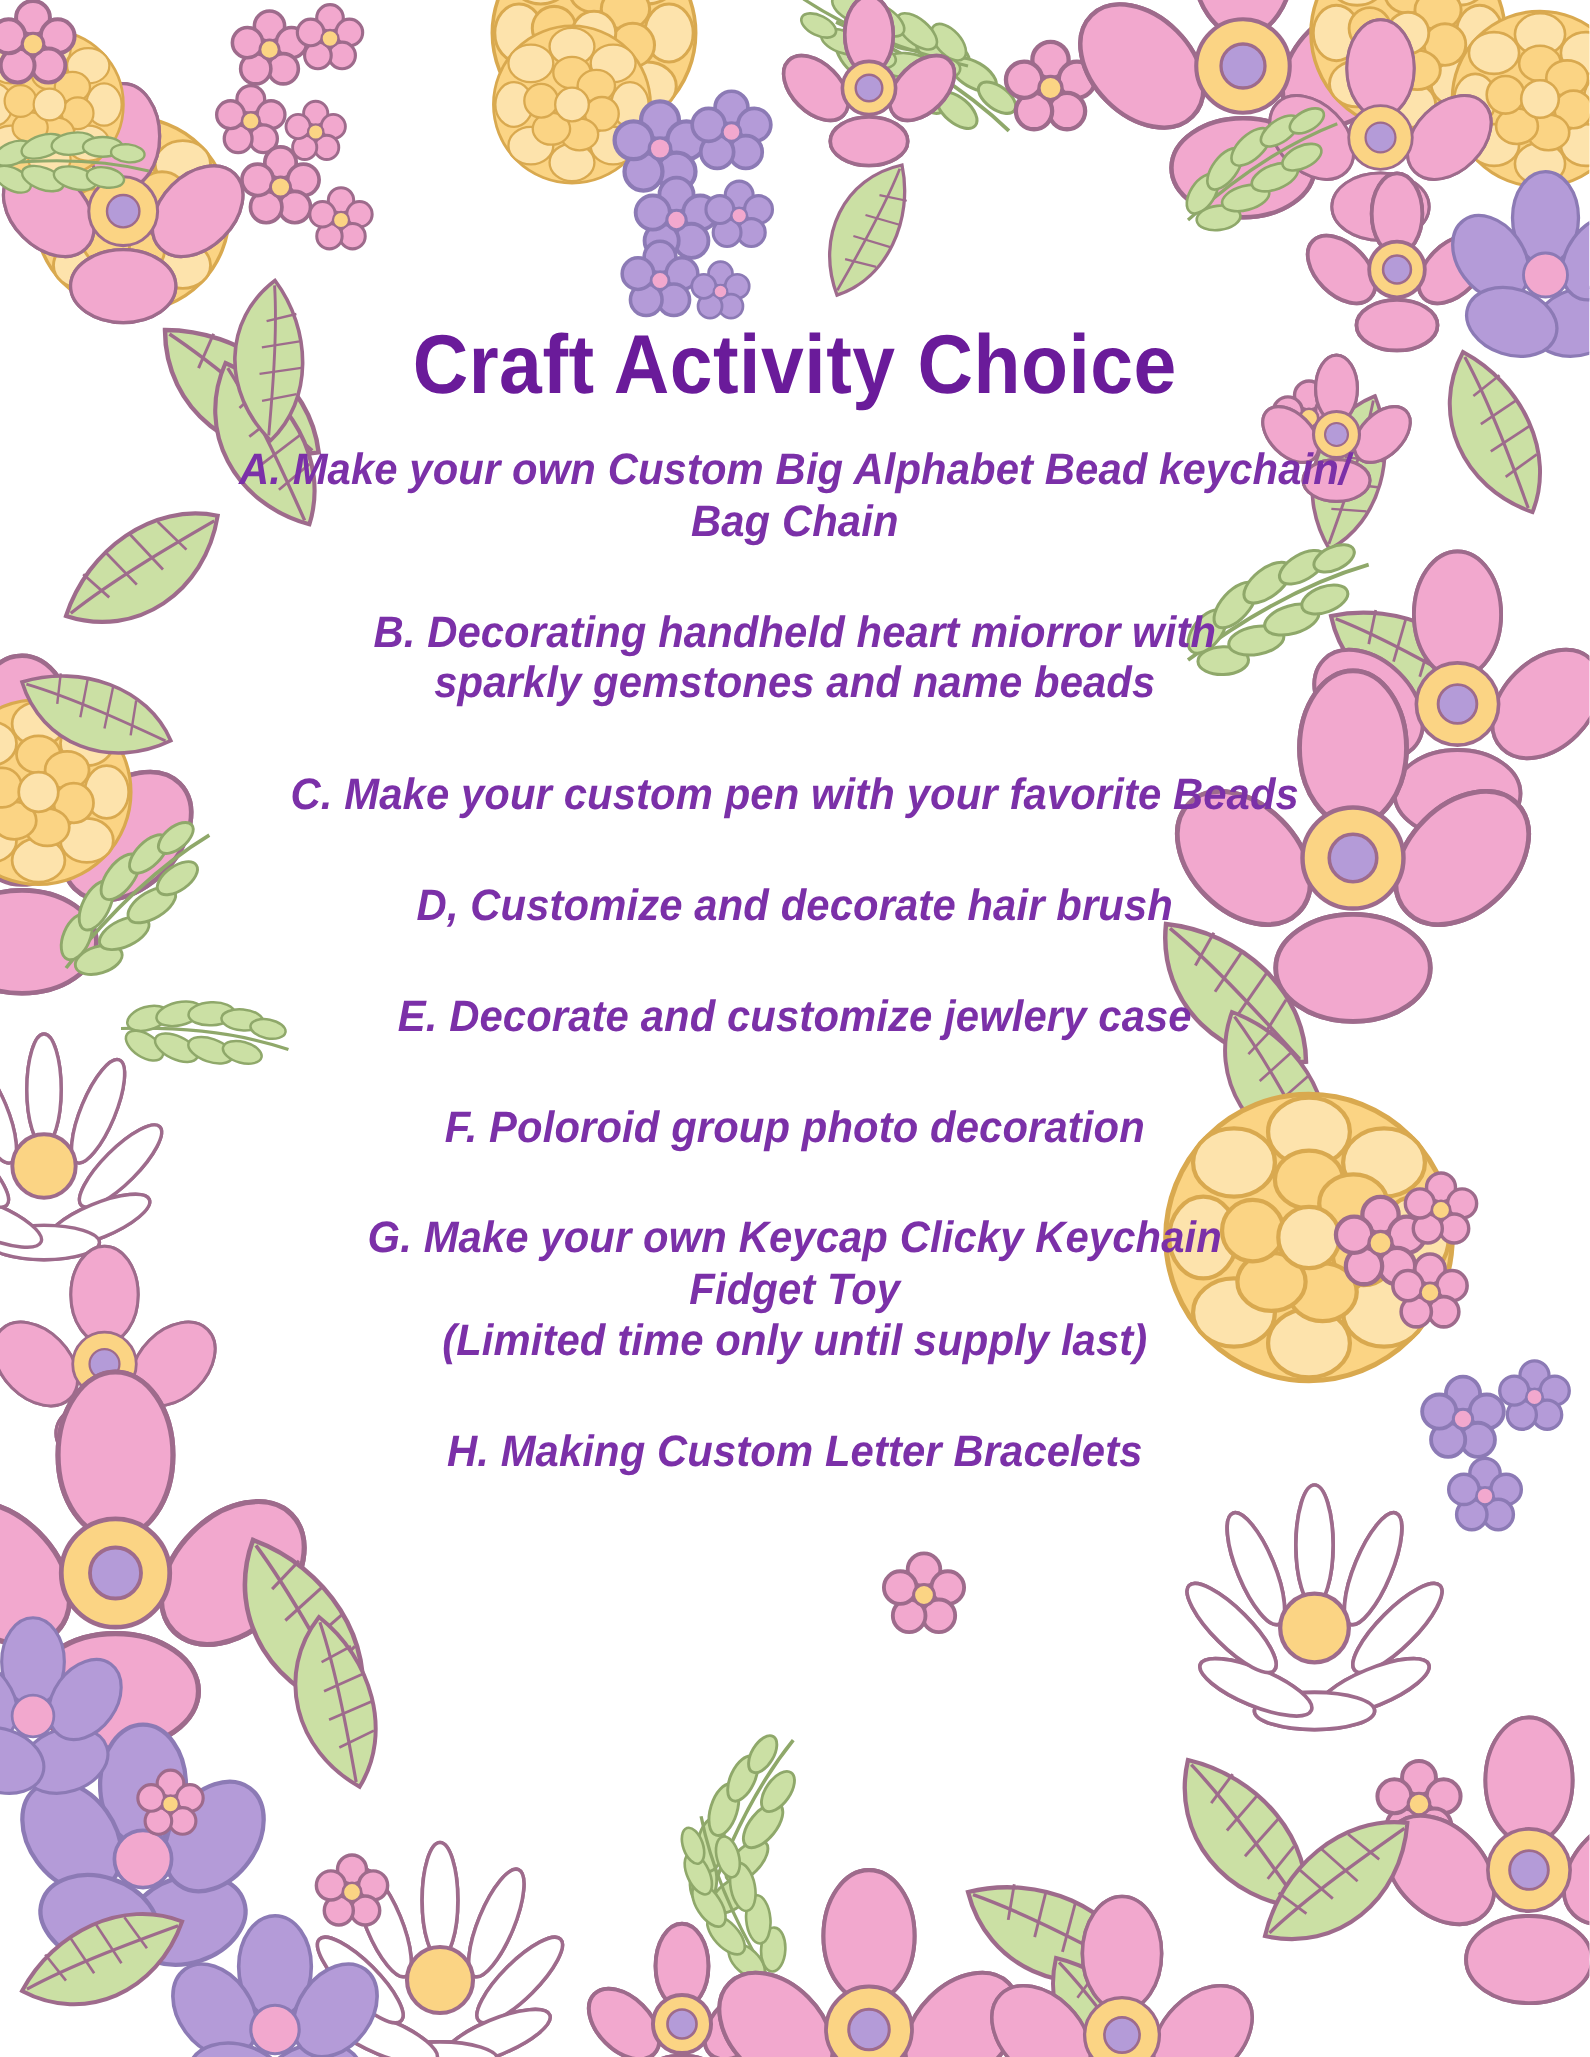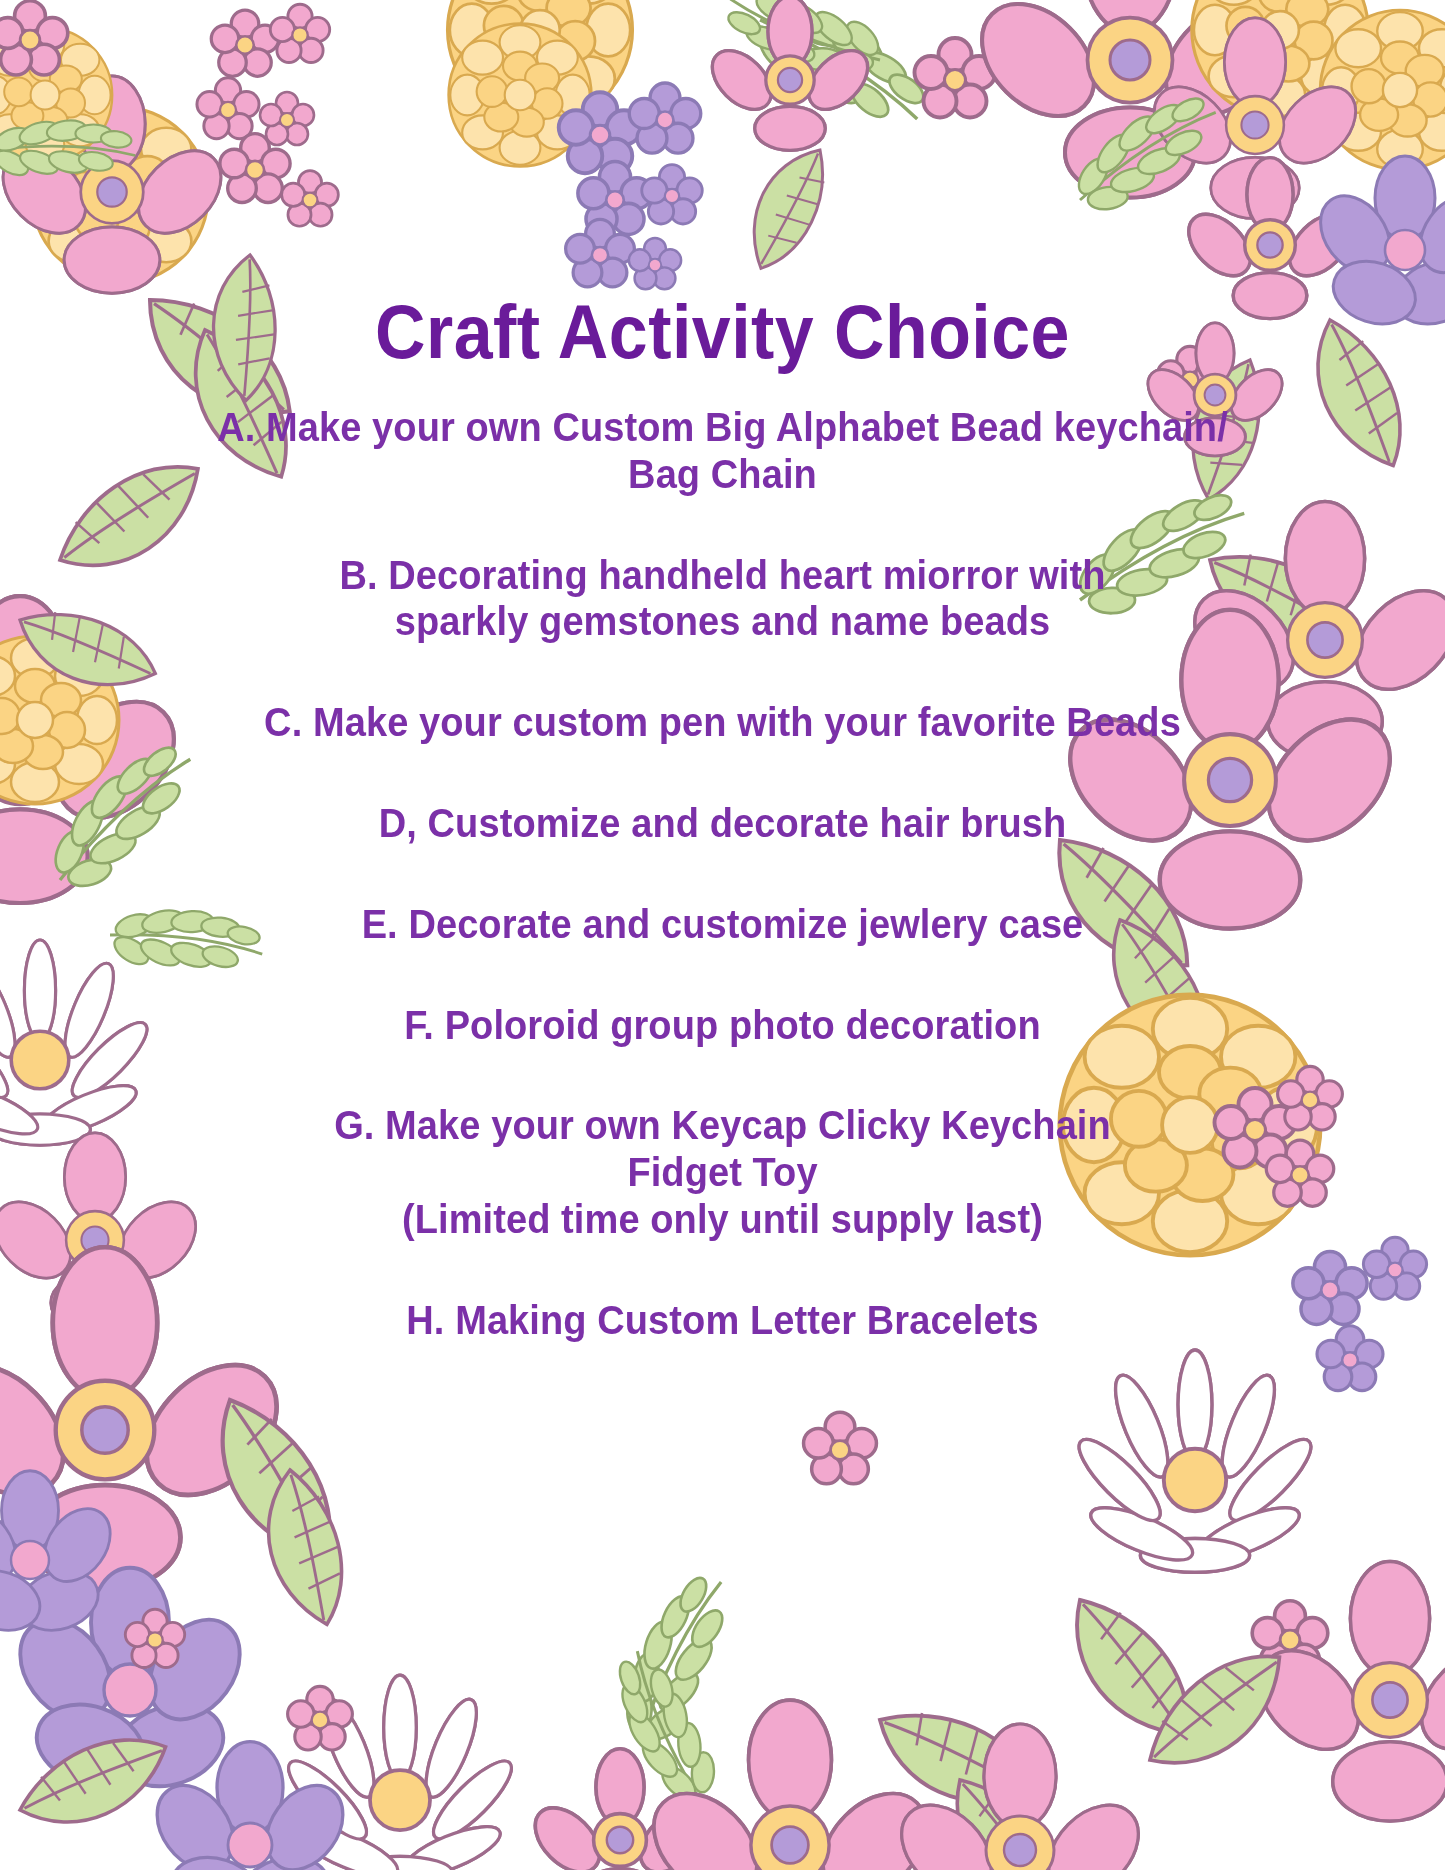--- a/index.html
+++ b/index.html
@@ -51,20 +51,21 @@
     transform-origin: center top;
   }
   #choice-list {
     position: absolute;
     top: 404px;
     left: 0;
     width: 1445px;
     margin: 0;
     padding: 0;
     list-style: none;
+    font-style: italic;
   }
   .choice-item {
     text-align: center;
     color: #7B30A8;
     font-family: "Liberation Sans Narrow", "Liberation Sans", sans-serif;
     font-weight: 700;
     font-size: 40px;
     line-height: 1.17;
     letter-spacing: 0.1px;
     transform: scaleX(0.95);

